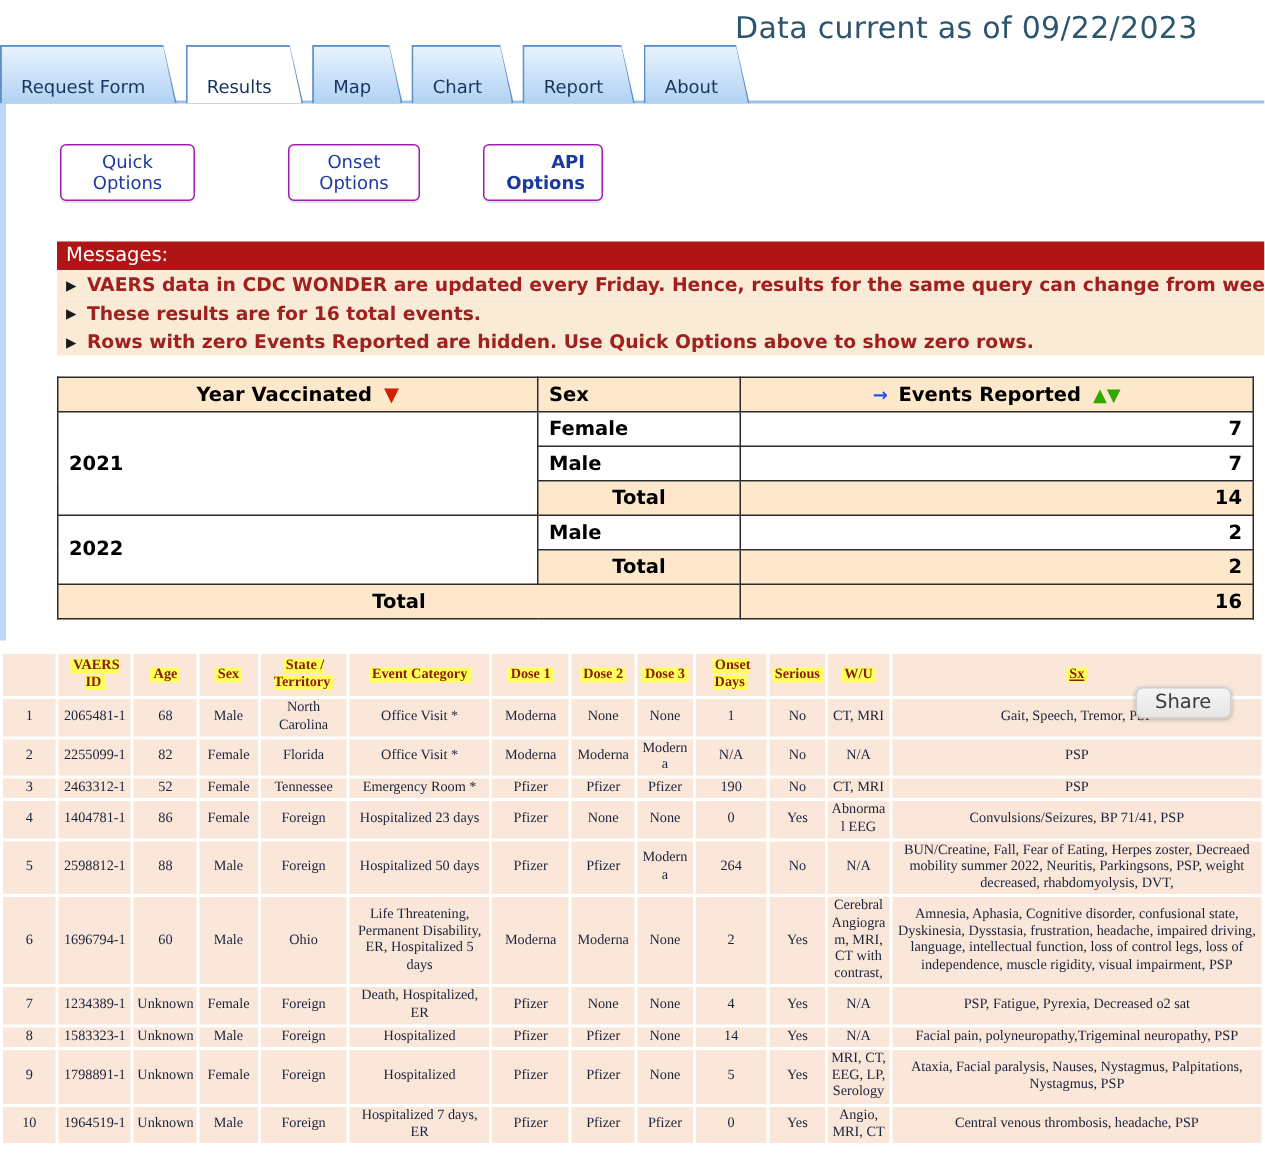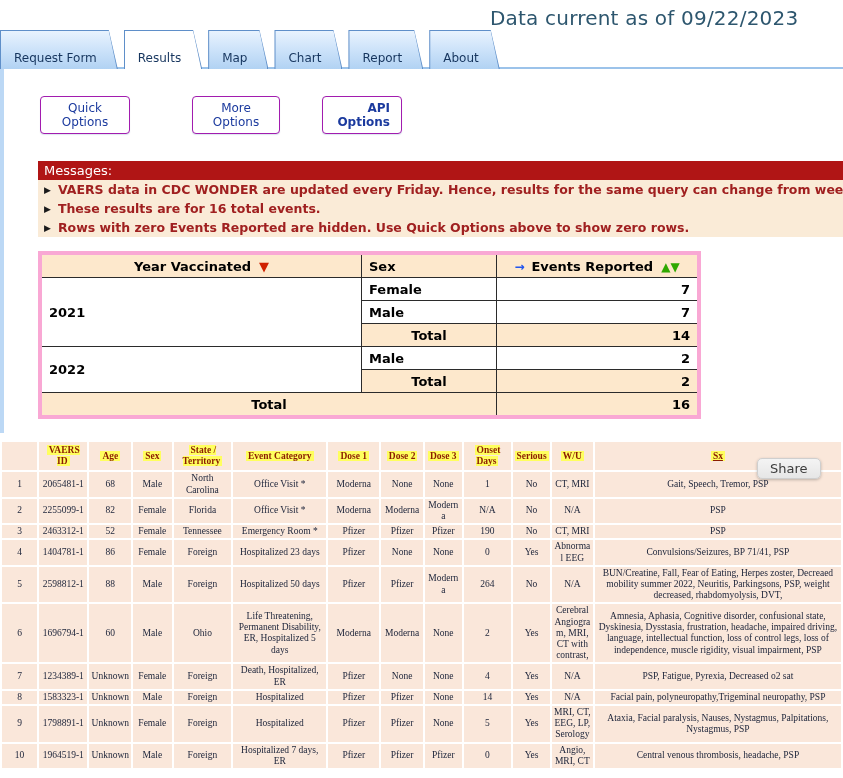--- a/index.html
+++ b/index.html
@@ -36,21 +36,21 @@
   .opt-btn.b3{margin-left:42px;width:56px;text-align:right;font-weight:bold;}
   
   .messages{margin:27px 0 0 34px;}
   .msg-head{background:#b01515;color:#ffffff;font-weight:normal;font-size:13px;padding:2px 6px;}
   .msg-list{list-style:none;margin:0;padding:0;}
   .msg-list li{background:#faebd7;color:#a02020;font-weight:bold;font-size:12.5px;
     padding:2px 4px 2px 6px;white-space:nowrap;overflow:hidden;}
   .msg-bullet{color:#1a1a1a;font-size:9px;margin-right:7px;position:relative;top:-1px;}
   
   .summary-wrap{margin:14px 0 0 34px;}
-  table.summary{border-collapse:collapse;width:663px;border:4px solid #f9a8d4;font-size:13px;}
+  table.summary{border-collapse:collapse;width:798px;border:1px solid #f9a8d4;font-size:13px;}
   table.summary td,table.summary th{border:1px solid #2b2b2b;padding:2px 7px;height:18px;}
   table.summary th{background:#fde8cc;font-weight:bold;color:#000;}
   th.col-year{width:305px;text-align:center;}
   th.col-sex{width:120px;text-align:left;}
   th.col-events{text-align:center;color:#1b50c8;}
   td.year-cell{background:#fff;font-weight:bold;vertical-align:middle;text-align:left;padding-left:8px;}
   td.sex-cell{background:#fff;font-weight:bold;text-align:left;}
   td.val-cell{background:#fff;font-weight:bold;text-align:right;padding-right:9px;}
   tr.total-row td{background:#fde8cc;font-weight:bold;}
   td.total-label{text-align:center;}
@@ -93,21 +93,21 @@
     </div>
     <div class="tab">
       <div class="tab-in">Report</div>
     </div>
     <div class="tab">
       <div class="tab-in">About</div>
     </div>
   </div>
 
 <div class="panel">
-  <div class="btn-row" id="btn-row"><div class="opt-btn b1">Quick Options</div><div class="opt-btn b2">More Options</div><div class="opt-btn b3">API Options</div></div>
+  <div class="btn-row" id="btn-row"><div class="opt-btn b1">Quick Options</div><div class="opt-btn b2">Onset Options</div><div class="opt-btn b3">API Options</div></div>
 
   <div class="messages">
     <div class="msg-head">Messages:</div>
     <ul class="msg-list" id="msg-list">
         <li><span class="msg-bullet">▶</span><span>VAERS data in CDC WONDER are updated every Friday. Hence, results for the same query can change from week</span></li>
         <li><span class="msg-bullet">▶</span><span>These results are for 16 total events.</span></li>
         <li><span class="msg-bullet">▶</span><span>Rows with zero Events Reported are hidden. Use Quick Options above to show zero rows.</span></li>
       </ul>
   </div>
 

